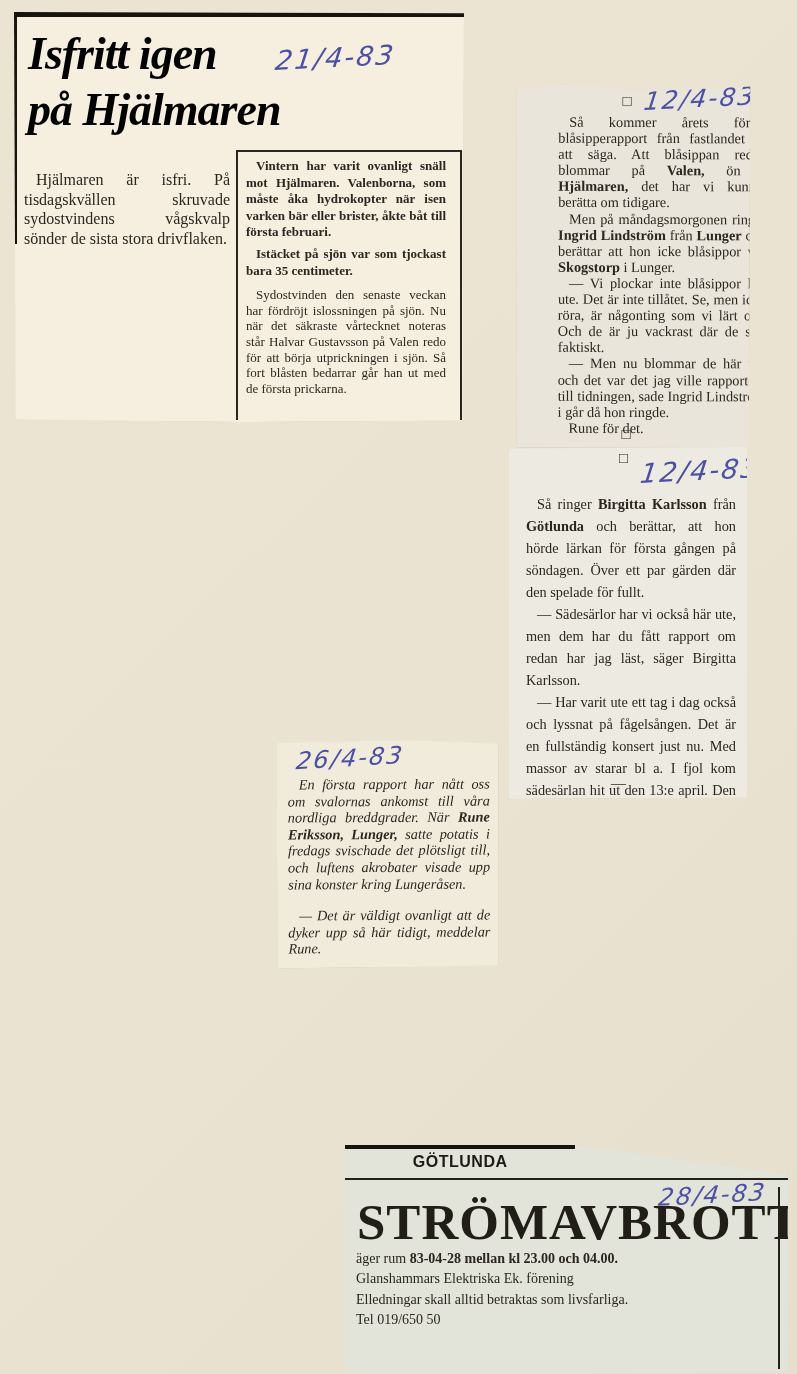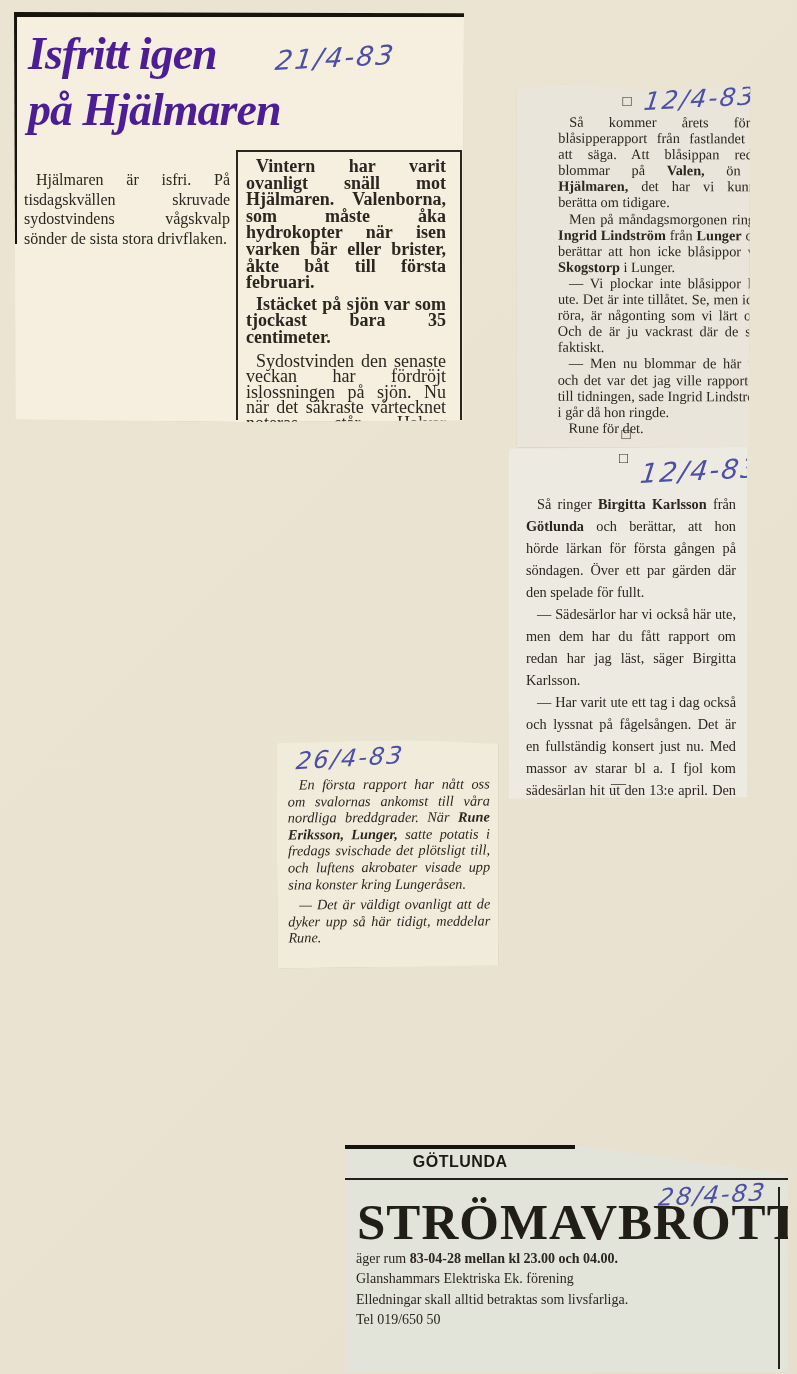--- a/index.html
+++ b/index.html
@@ -10,45 +10,45 @@
     font-family:"Liberation Serif","DejaVu Serif",serif;
     color:#2b2620;
   }
   .clip{position:absolute;box-shadow:1px 2px 4px rgba(70,55,30,.28);}
   
   .c1{left:14px;top:12px;width:450px;height:410px;background:#f6efdf;
       clip-path:polygon(0 0,100% 0.3%,99.7% 99.6%,50% 100%,0.4% 99.3%);}
   .c1 .bar-top{position:absolute;left:0;top:0;width:100%;height:5px;background:#17140f;}
   .c1 .bar-left{position:absolute;left:0;top:0;width:3px;height:232px;background:#17140f;}
   .c1 .headline{position:absolute;left:14px;top:14px;
-      font-size:46px;line-height:56px;font-weight:bold;font-style:italic;letter-spacing:-1px;color:#4c1d95;white-space:nowrap;}
+      font-size:46px;line-height:56px;font-weight:bold;font-style:italic;letter-spacing:-1px;color:#000000;white-space:nowrap;}
   .c1 .lead{position:absolute;left:10px;top:142px;width:206px;
       font-size:16px;line-height:19.5px;font-weight:normal;text-align:justify;text-indent:12px;}
   .c1 .divider{position:absolute;left:222px;top:138px;width:2px;height:270px;background:#2a251e;}
   .c1 .rrule{position:absolute;left:446px;top:138px;width:2px;height:270px;background:#2a251e;}
   .c1 .trule{position:absolute;left:222px;top:138px;width:226px;height:2px;background:#2a251e;}
   .c1 .col2{position:absolute;left:232px;top:146px;width:208px;}
-  .c1 .col2 p{margin:0 8px 5px 0;font-size:18px;line-height:16.6px;text-align:justify;text-indent:10px;}
+  .c1 .col2 p{margin:0 8px 5px 0;font-size:13px;line-height:16.6px;text-align:justify;text-indent:10px;}
   .c1 .col2 p.b{font-weight:bold;}
   .c1 .col2 p.body{line-height:15.6px;margin-top:8px;}
   
   .news p{margin:0;font-size:14.3px;line-height:16.1px;text-align:justify;text-indent:11px;}
   .news .bold{font-weight:bold;}
   .c2{left:516px;top:84px;width:234px;height:364px;background:#e9e5da;transform:rotate(.15deg);
       clip-path:polygon(0 1.5%,20% .2%,55% 1.8%,100% .6%,99.6% 99.5%,.5% 100%);}
   .c2 .txt{position:absolute;left:15px;top:30px;width:208px;margin-left:27px;}
   .c3{left:509px;top:447px;width:238px;height:352px;background:#edebe1;
       clip-path:polygon(0 .5%,100% 0,100% 99.5%,0 100%);}
   .c3 .txt{position:absolute;left:17px;top:46px;width:210px;}
   .c3 .txt p{line-height:22px;}
   .c4{left:277px;top:740px;width:222px;height:228px;background:#f1ebdc;transform:rotate(-.25deg);
       clip-path:polygon(0 1.2%,60% 0,100% 2%,99.5% 99%,0 100%);}
   .c4 .txt{position:absolute;left:11px;top:36px;width:202px;font-style:italic;}
   .c4 .txt p{line-height:16.6px;}
-  .c4 .txt p + p{margin-top:4px;}
+  .c4 .txt p + p{margin-top:15px;}
   
   .c5{left:345px;top:1145px;width:443px;height:227px;background:#e2e3d9;
       clip-path:polygon(0 0,52% 0,100% 13%,100% 100%,0 100%);}
   .c5 .bar-top{position:absolute;left:0;top:0;width:52%;height:4px;background:#17140f;}
   .c5 .kicker{position:absolute;left:0;top:8px;width:52%;text-align:center;
       font-family:"Liberation Sans","DejaVu Sans",sans-serif;font-weight:bold;font-size:16px;letter-spacing:.5px;color:#1d1a15;}
   .c5 .rule{position:absolute;left:0;top:33px;width:100%;height:2px;background:#23201a;}
   .c5 .headline{position:absolute;left:12px;top:48px;font-size:51px;font-weight:bold;letter-spacing:1px;color:#211d17;white-space:nowrap;}
   .c5 .body{position:absolute;left:11px;top:104px;width:412px;font-size:14px;line-height:20.4px;}
   .c5 .body .bold{font-weight:bold;}

